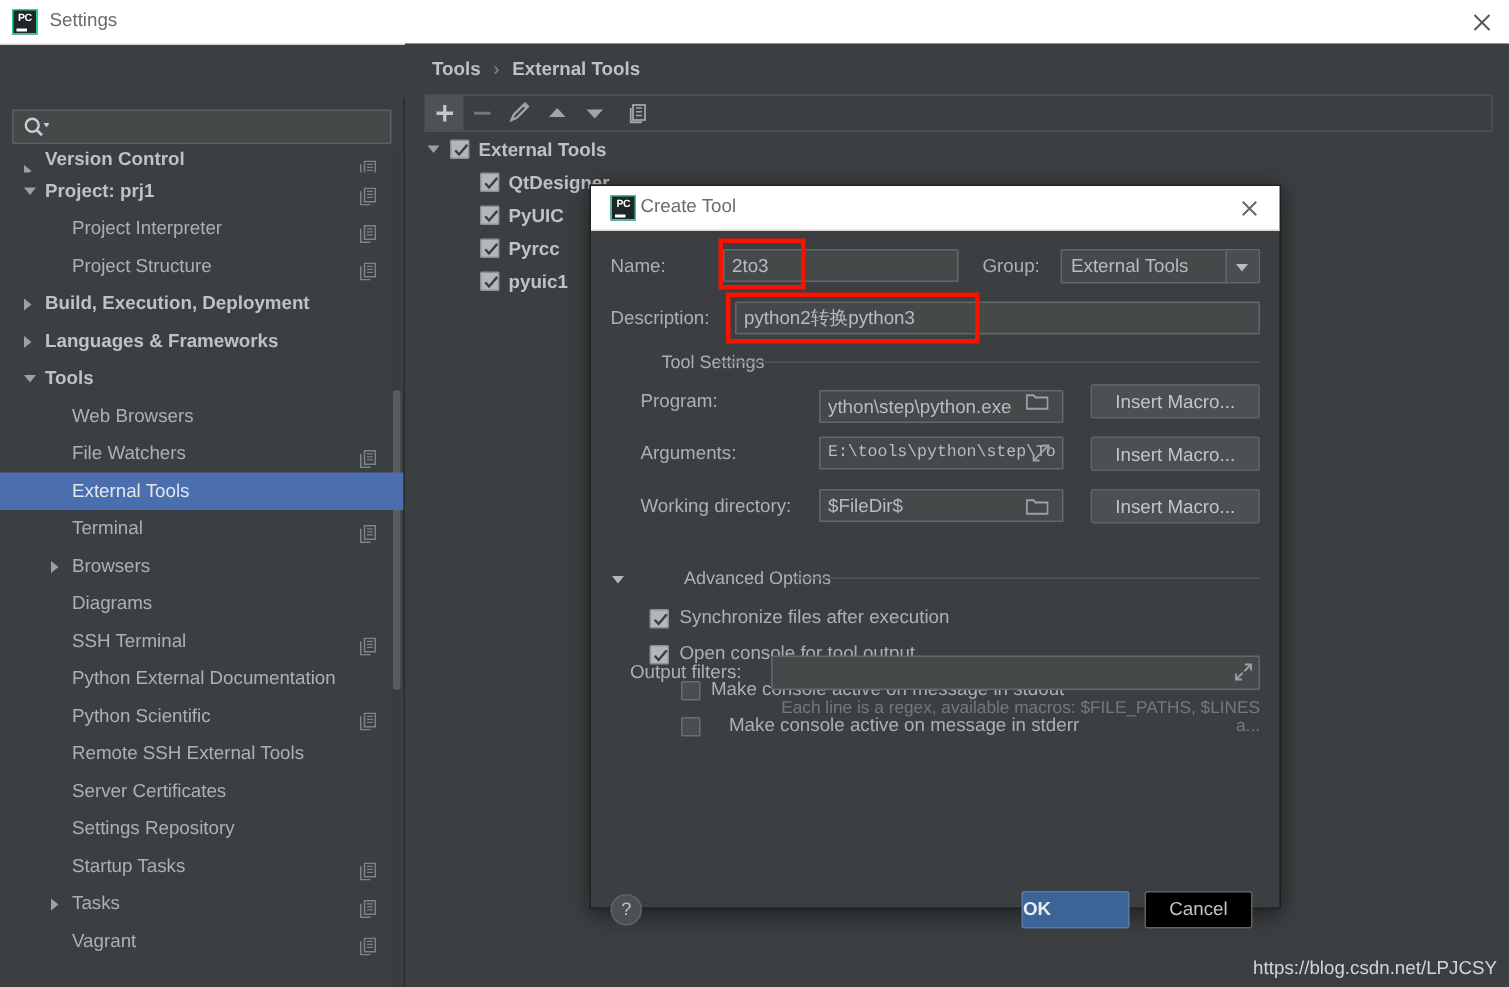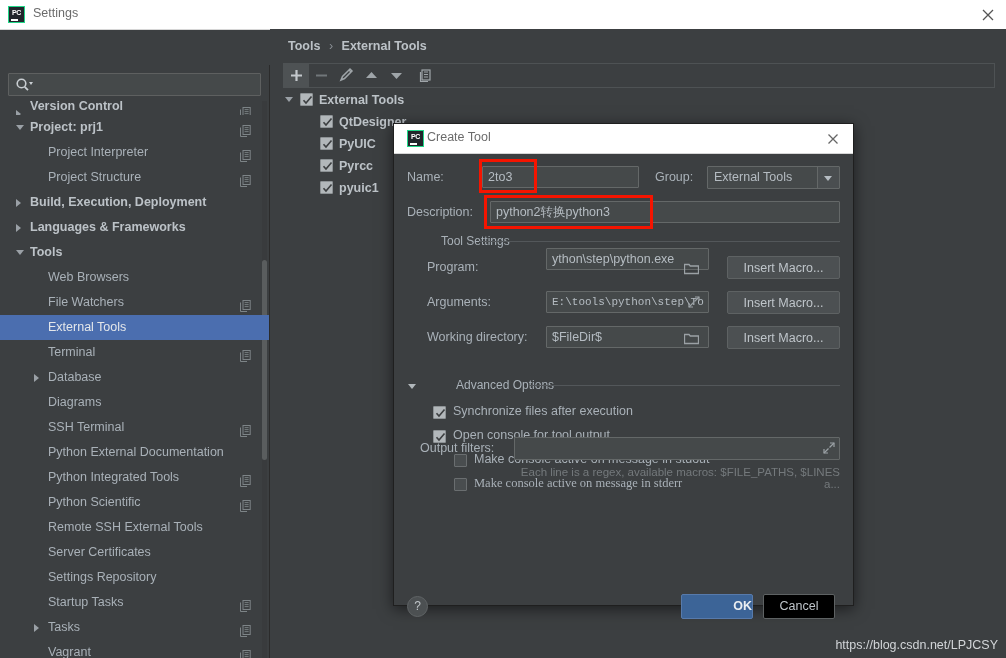--- a/index.html
+++ b/index.html
@@ -274,21 +274,21 @@
     color: #c0c5c9; font-size: 12px;
     text-align: center; line-height: 19px;
     cursor: pointer;
   }
   .btn-ok {
     position: absolute; left: 287px; top: 440px;
     width: 72px; height: 25px;
     background: #3c6497; border: 1px solid #577aab;
     box-sizing: border-box;
     color: #e9edf1; font-size: 12.5px; font-weight: bold;
-    text-align: right; line-height: 23px;
+    text-align: left; line-height: 23px;
     border-radius: 2px; cursor: pointer;
   }
   .btn-cancel {
     position: absolute; left: 369px; top: 440px;
     width: 72px; height: 25px;
     background: #000000; border: 1px solid #5e6263;
     box-sizing: border-box;
     color: #bfc5ca; font-size: 12.5px;
     text-align: center; line-height: 23px;
     border-radius: 2px; cursor: pointer;
@@ -401,43 +401,35 @@
         <div class="tree-row">
           <span class="label" style="left: 48px;">Terminal</span>
           <span class="copy-icon"><svg width="11" height="12" viewBox="0 0 11 12">
               <rect x="3" y="0.5" width="7.2" height="9" fill="none" stroke="#7d8487" stroke-width="1"></rect>
               <path d="M4.6 2.6 L8.6 2.6 M4.6 4.6 L8.6 4.6 M4.6 6.6 L8.6 6.6" stroke="#7d8487" stroke-width="0.9"></path>
               <path d="M0.5 2.5 L0.5 11.5 L7 11.5" fill="none" stroke="#7d8487" stroke-width="1"></path>
             </svg></span>
         </div>
         <div class="tree-row">
           <span class="arrow-r" style="left: 34px;"></span>
-          <span class="label" style="left: 48px;">Database</span>
+          <span class="label" style="left: 48px;">Browsers</span>
         </div>
         <div class="tree-row">
           <span class="label" style="left: 48px;">Diagrams</span>
         </div>
         <div class="tree-row">
           <span class="label" style="left: 48px;">SSH Terminal</span>
           <span class="copy-icon"><svg width="11" height="12" viewBox="0 0 11 12">
               <rect x="3" y="0.5" width="7.2" height="9" fill="none" stroke="#7d8487" stroke-width="1"></rect>
               <path d="M4.6 2.6 L8.6 2.6 M4.6 4.6 L8.6 4.6 M4.6 6.6 L8.6 6.6" stroke="#7d8487" stroke-width="0.9"></path>
               <path d="M0.5 2.5 L0.5 11.5 L7 11.5" fill="none" stroke="#7d8487" stroke-width="1"></path>
             </svg></span>
         </div>
         <div class="tree-row">
           <span class="label" style="left: 48px;">Python External Documentation</span>
-        </div>
-        <div class="tree-row">
-          <span class="label" style="left: 48px;">Python Integrated Tools</span>
-          <span class="copy-icon"><svg width="11" height="12" viewBox="0 0 11 12">
-              <rect x="3" y="0.5" width="7.2" height="9" fill="none" stroke="#7d8487" stroke-width="1"></rect>
-              <path d="M4.6 2.6 L8.6 2.6 M4.6 4.6 L8.6 4.6 M4.6 6.6 L8.6 6.6" stroke="#7d8487" stroke-width="0.9"></path>
-              <path d="M0.5 2.5 L0.5 11.5 L7 11.5" fill="none" stroke="#7d8487" stroke-width="1"></path>
-            </svg></span>
         </div>
         <div class="tree-row">
           <span class="label" style="left: 48px;">Python Scientific</span>
           <span class="copy-icon"><svg width="11" height="12" viewBox="0 0 11 12">
               <rect x="3" y="0.5" width="7.2" height="9" fill="none" stroke="#7d8487" stroke-width="1"></rect>
               <path d="M4.6 2.6 L8.6 2.6 M4.6 4.6 L8.6 4.6 M4.6 6.6 L8.6 6.6" stroke="#7d8487" stroke-width="0.9"></path>
               <path d="M0.5 2.5 L0.5 11.5 L7 11.5" fill="none" stroke="#7d8487" stroke-width="1"></path>
             </svg></span>
         </div>
         <div class="tree-row">
@@ -591,21 +583,21 @@
           </span>
       </div>
 
       <div class="fld-label" style="left:13px;top:51px">Description:</div>
       <div class="textfield" style="left:96px;top:47px;width:350px;height:22px">python2转换python3</div>
 
       <div class="group-title" style="left:13px;top:80px">Tool Settings</div>
       <div class="group-sep" style="left:85px;top:87px;width:361px"></div>
 
       <div class="fld-label" style="left:33px;top:106px">Program:</div>
-      <div class="textfield" style="left:152px;top:94px;width:163px;height:22px">ython\step\python.exe</div>
+      <div class="textfield" style="left:152px;top:106px;width:163px;height:22px">ython\step\python.exe</div>
       <div style="position:absolute;left:290px;top:107px">
         <svg width="15" height="13" viewBox="0 0 15 13">
           <path d="M0.5 2.5 L5 2.5 L6.3 4 L14.5 4 L14.5 11.5 L0.5 11.5 Z" fill="none" stroke="#9ba1a5" stroke-width="1.3"></path>
         </svg>
       </div>
 
       <div class="btn" style="left:333px;top:102px;width:113px;height:23px">Insert Macro...</div>
 
       <div class="fld-label" style="left:33px;top:141px">Arguments:</div>
       <div class="textfield mono" style="left:152px;top:137px;width:163px;height:22px">E:\tools\python\step\To</div>
@@ -642,21 +634,21 @@
           <div class="cb-label" style="left: 59px; top: 250px;">Synchronize files after execution</div>
           <div class="cb" style="left: 39px; top: 276px;">
             <svg width="11" height="11" viewBox="0 0 11 11">
               <path d="M1.5 5.2 L4 8 L9.5 1.6" stroke="#3c3f41" stroke-width="1.6" fill="none"></path>
             </svg>
           </div>
           <div class="cb-label" style="left: 59px; top: 274px;">Open console for tool output</div>
           <div class="cb off" style="left: 60px; top: 300px;"></div>
           <div class="cb-label" style="left: 80px; top: 298px;">Make console active on message in stdout</div>
           <div class="cb off" style="left: 60px; top: 324px;"></div>
-          <div class="cb-label" style="left: 80px; top: 322px; font-family: Liberation Serif, serif;">Make console active on message in stderr</div>
+          <div class="cb-label" style="left: 92px; top: 322px;">Make console active on message in stderr</div>
         </div>
 
       <div class="fld-label" style="left:26px;top:287px">Output filters:</div>
       <div class="textfield" style="left:120px;top:283px;width:326px;height:23px"></div>
       <div style="position:absolute;left:428px;top:287px">
         <svg width="14" height="14" viewBox="0 0 14 14">
           <path d="M8 2 L12 2 L12 6" fill="none" stroke="#9ba1a5" stroke-width="1.2"></path>
           <path d="M12 2 L7.5 6.5" stroke="#9ba1a5" stroke-width="1.2"></path>
           <path d="M6 12 L2 12 L2 8" fill="none" stroke="#9ba1a5" stroke-width="1.2"></path>
           <path d="M2 12 L6.5 7.5" stroke="#9ba1a5" stroke-width="1.2"></path>

